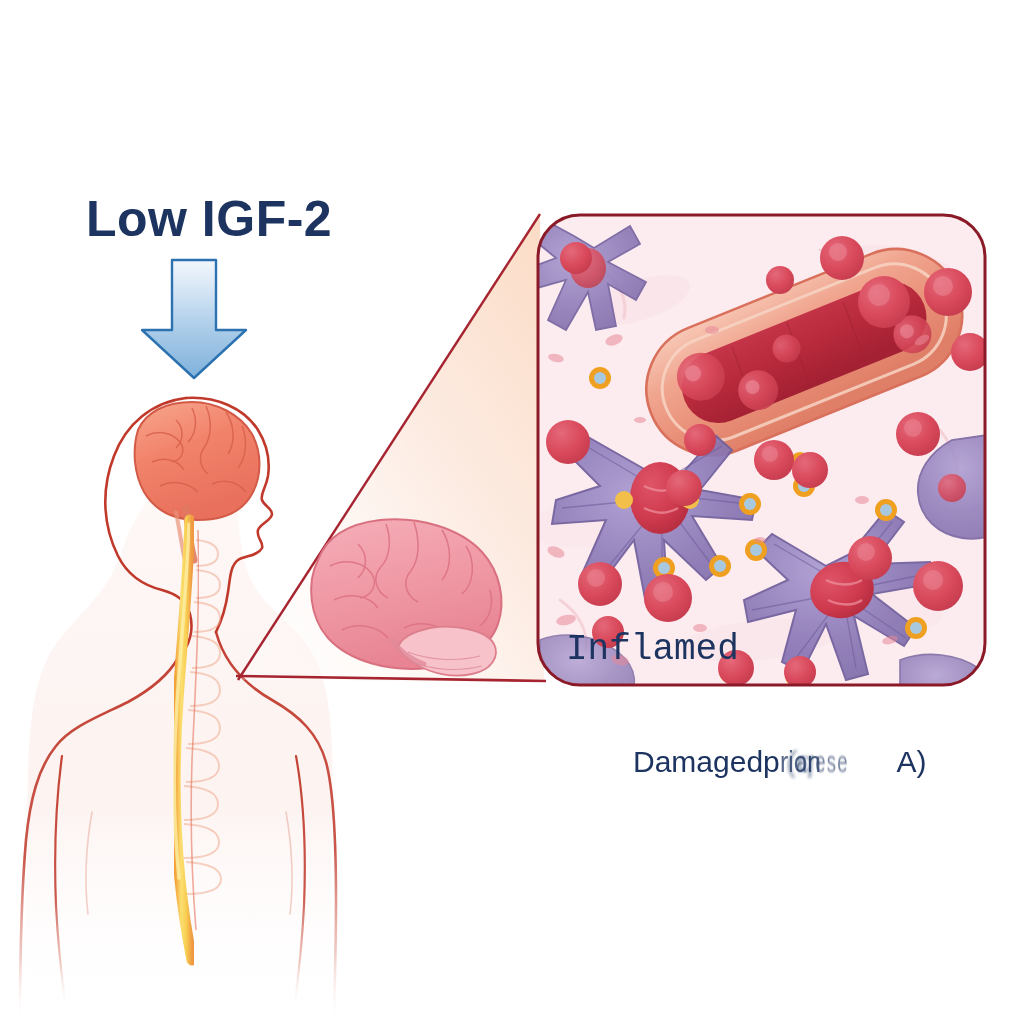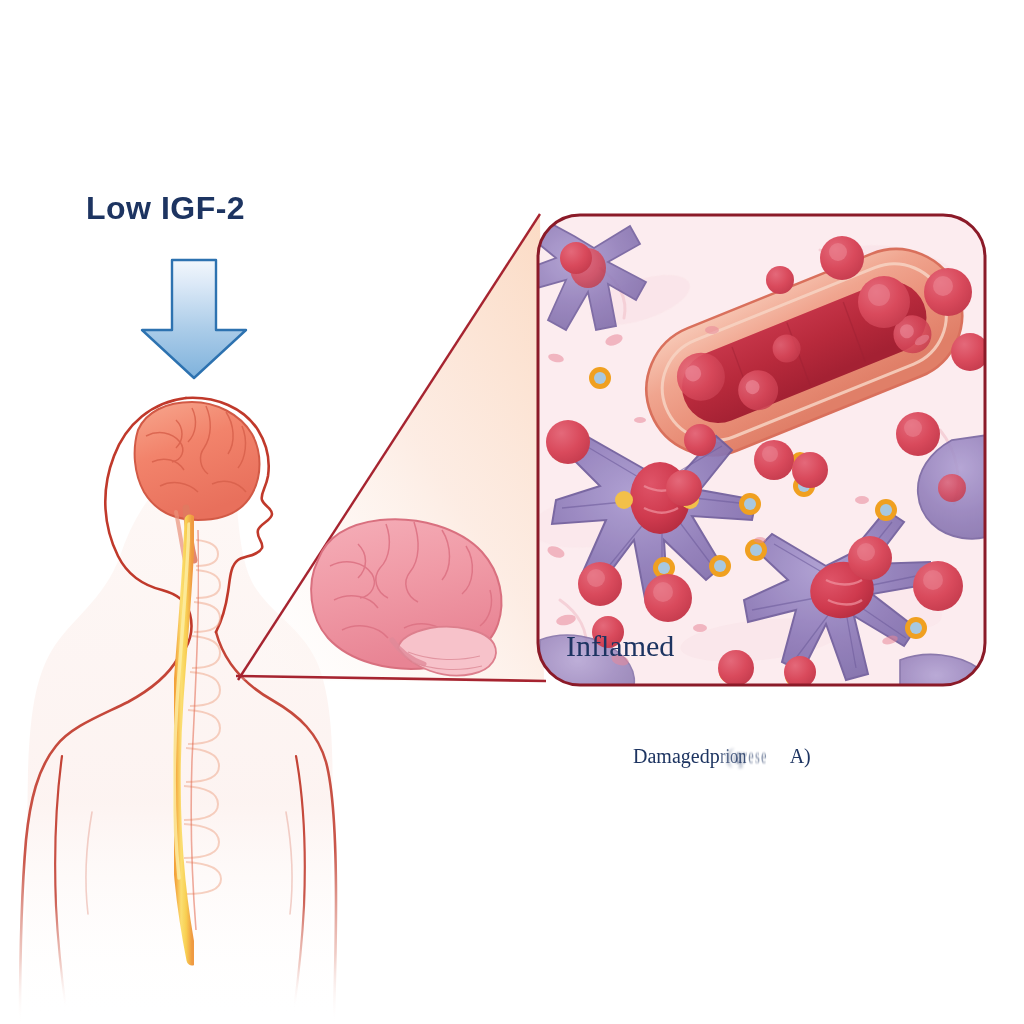--- a/index.html
+++ b/index.html
@@ -23,46 +23,46 @@
     top: 0;
     left: 0;
     width: 1024px;
     height: 1024px;
   }
   
   #title-label {
     position: absolute;
     left: 86px;
     top: 190px;
-    font-size: 32px;
+    font-size: 50px;
     font-weight: 600;
     letter-spacing: 0.5px;
     color: #1d3461;
     font-family: "Liberation Sans", sans-serif;
     white-space: nowrap;
   }
   
   #inflamed-label {
     position: absolute;
     left: 566px;
     top: 629px;
-    font-size: 30px;
+    font-size: 36px;
     font-weight: 400;
     color: #1d3461;
-    font-family: Liberation Serif, serif;
+    font-family: Liberation Mono, monospace;
     white-space: nowrap;
   }
   #caption-label {
     position: absolute;
     left: 633px;
     top: 703px;
-    font-size: 20px;
+    font-size: 30px;
     font-weight: 400;
     color: #1d3461;
-    font-family: Liberation Serif, serif;
+    font-family: Liberation Sans, sans-serif;
     white-space: nowrap;
   }
   #caption-label .legible { position: relative; z-index: 3; }
   #caption-label .garble {
     position: relative;
     display: inline-block;
     z-index: 2;
     margin-top: 42px;
   }
   #caption-label .g1,

